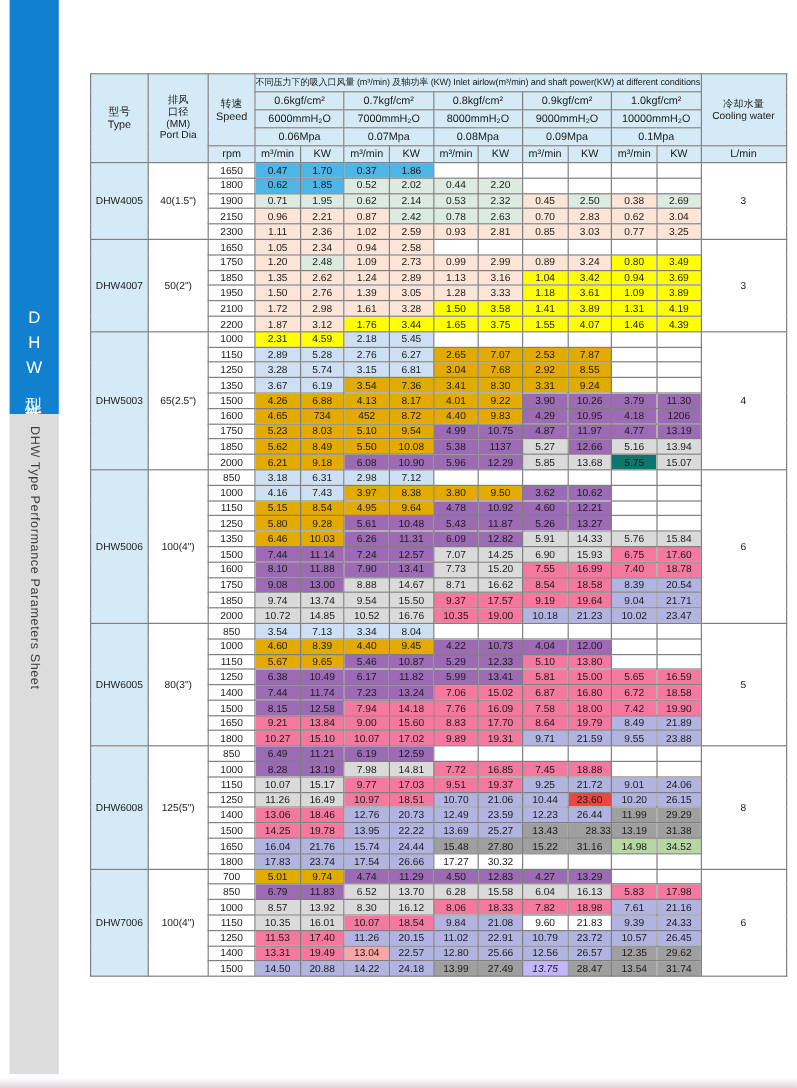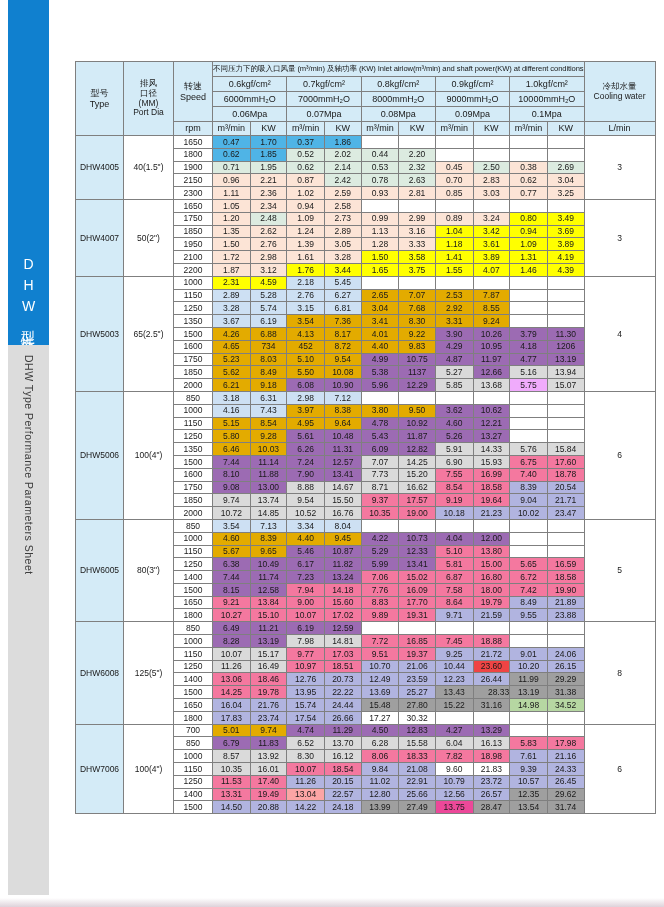--- a/index.html
+++ b/index.html
@@ -386,21 +386,21 @@
         <tr class="body-row">
           <td class="speed-cell">2000</td>
           <td class="data-cell" style="background: rgb(227, 171, 0);">6.21</td>
           <td class="data-cell" style="background: rgb(227, 171, 0);">9.18</td>
           <td class="data-cell" style="background: rgb(156, 107, 179);">6.08</td>
           <td class="data-cell" style="background: rgb(156, 107, 179);">10.90</td>
           <td class="data-cell" style="background: rgb(156, 107, 179);">5.96</td>
           <td class="data-cell" style="background: rgb(156, 107, 179);">12.29</td>
           <td class="data-cell" style="background: rgb(218, 218, 218);">5.85</td>
           <td class="data-cell" style="background: rgb(218, 218, 218);">13.68</td>
-          <td class="data-cell" style="background: #f0abfc;">5.75</td>
+          <td class="data-cell" style="background: #0f766e;">5.75</td>
           <td class="data-cell" style="background: rgb(218, 218, 218);">15.07</td>
         </tr>
         <tr class="body-row group-start">
           <td class="model-cell" rowspan="10">DHW5006</td>
           <td class="port-cell" rowspan="10">100(4")</td>
           <td class="speed-cell">850</td>
           <td class="data-cell" style="background: rgb(205, 224, 243);">3.18</td>
           <td class="data-cell" style="background: rgb(205, 224, 243);">6.31</td>
           <td class="data-cell" style="background: rgb(205, 224, 243);">2.98</td>
           <td class="data-cell" style="background: rgb(205, 224, 243);">7.12</td>
@@ -825,21 +825,21 @@
           <td class="data-cell" style="background: rgb(159, 159, 159);">29.62</td>
         </tr>
         <tr class="body-row">
           <td class="speed-cell">1500</td>
           <td class="data-cell" style="background: rgb(177, 180, 224);">14.50</td>
           <td class="data-cell" style="background: rgb(177, 180, 224);">20.88</td>
           <td class="data-cell" style="background: rgb(177, 180, 224);">14.22</td>
           <td class="data-cell" style="background: rgb(177, 180, 224);">24.18</td>
           <td class="data-cell" style="background: rgb(159, 159, 159);">13.99</td>
           <td class="data-cell" style="background: rgb(159, 159, 159);">27.49</td>
-          <td class="data-cell" style="background: #ec4899;">13.75</td>
+          <td class="data-cell" style="background: #c4b5fd; font-style: italic;">13.75</td>
           <td class="data-cell" style="background: rgb(159, 159, 159);">28.47</td>
           <td class="data-cell" style="background: rgb(159, 159, 159);">13.54</td>
           <td class="data-cell" style="background: rgb(159, 159, 159);">31.74</td>
         </tr>
       </tbody>
   </table>
 
   <div class="bottom-edge"></div>
 </div>
 

